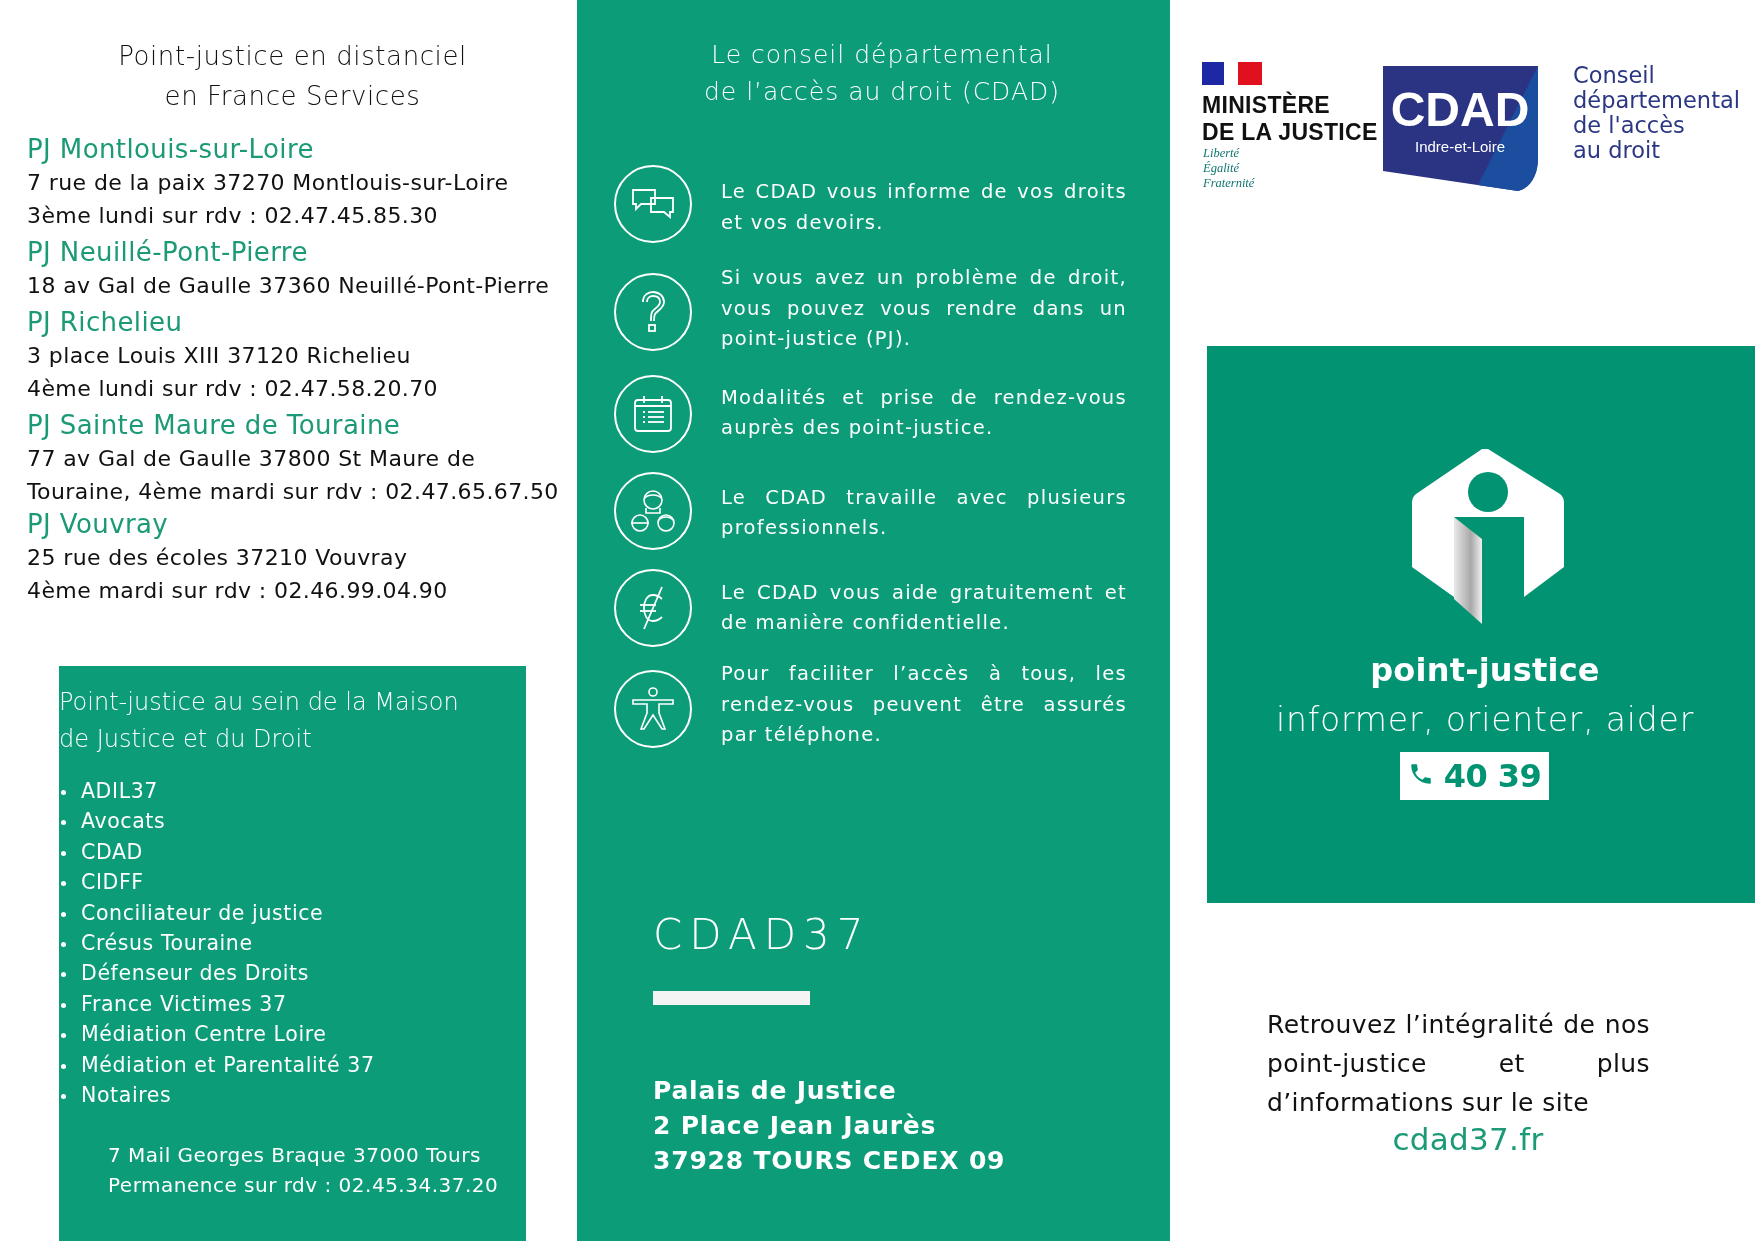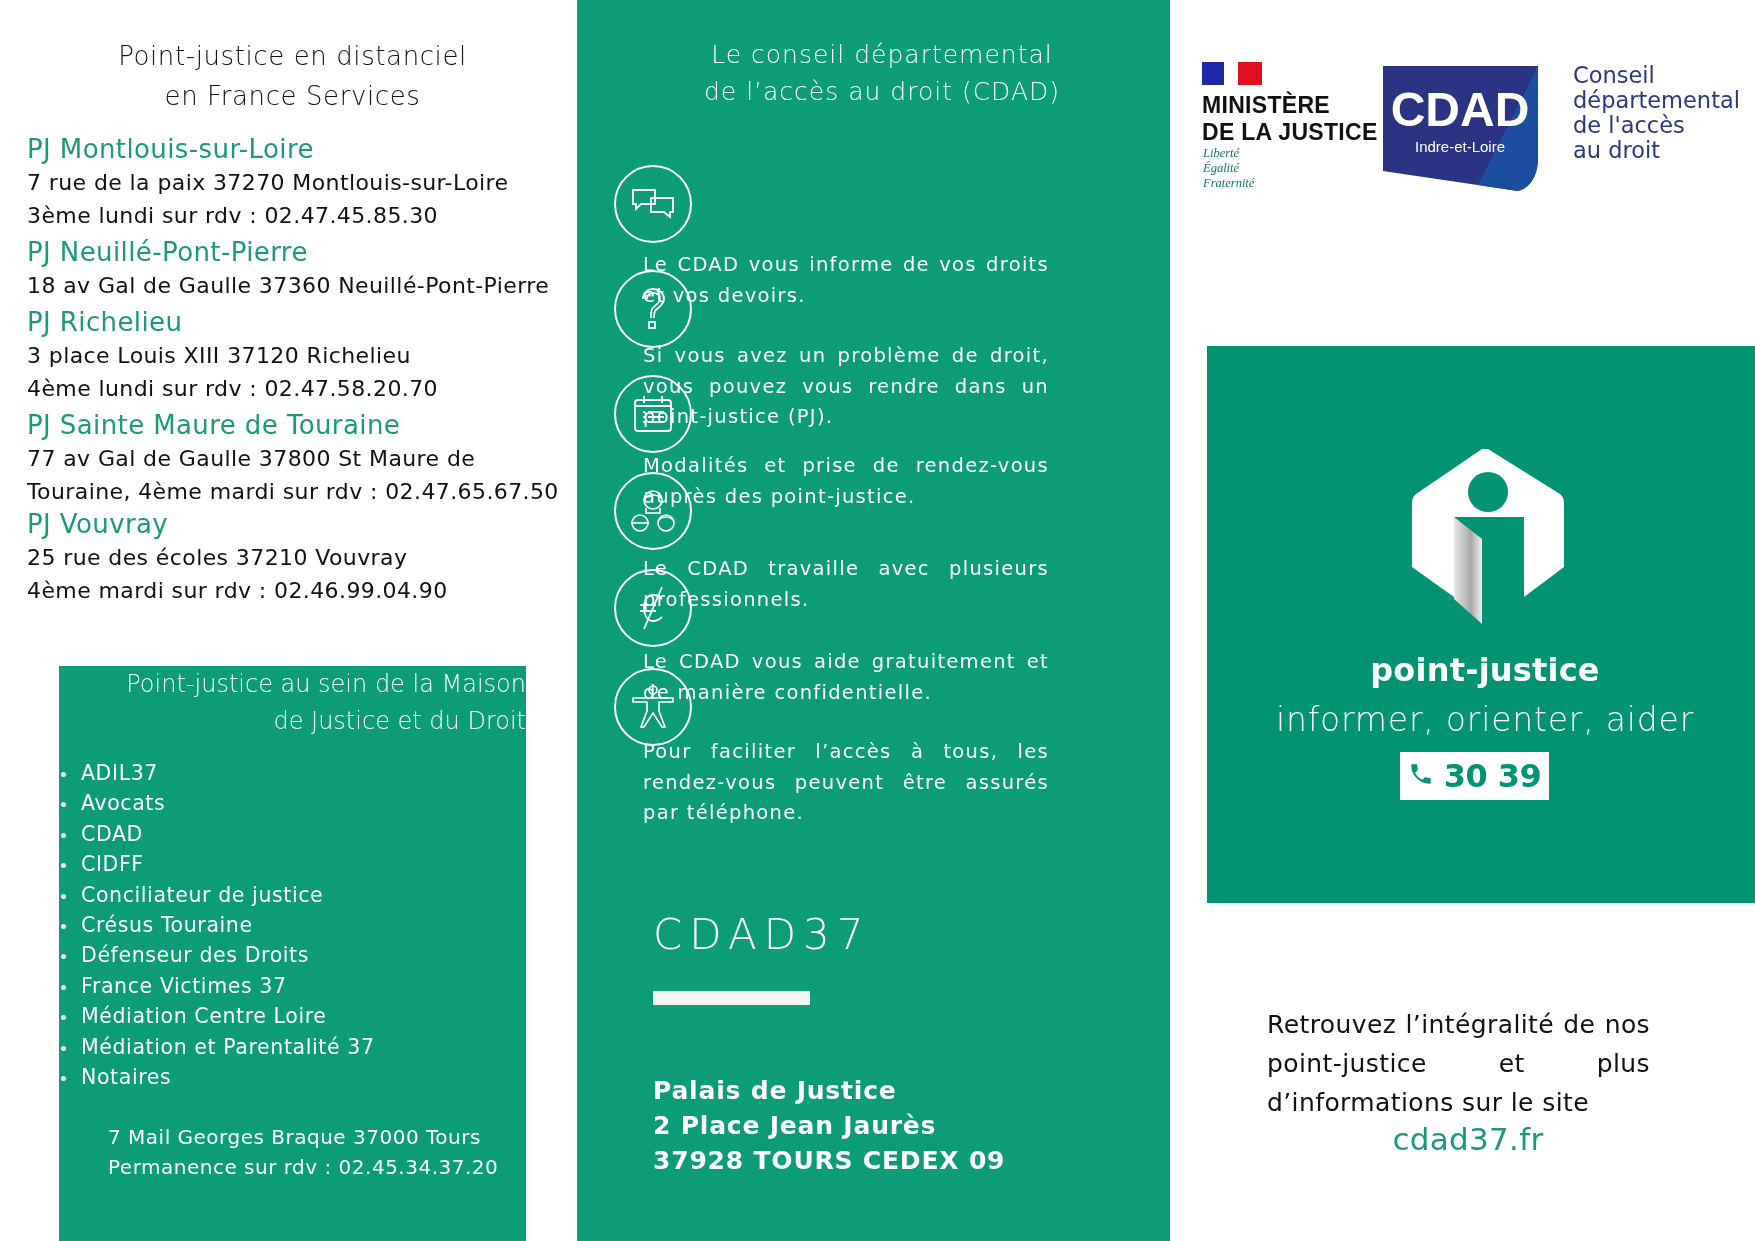--- a/index.html
+++ b/index.html
@@ -15,35 +15,35 @@
     font-weight: 300;
   }
   .pj-list { left: 27px; top: 133px; width: 545px; }
   .pj-item { margin-bottom: 4px; }
   .pj-name { color: #1c9a77; font-size: 26px; line-height: 33px; letter-spacing: 0.4px; }
   .pj-line { color: #111; font-size: 22px; line-height: 33px; letter-spacing: 0.4px; white-space: nowrap; }
 
   .mjd-box {
     left: 59px; top: 666px; width: 467px; height: 575px; background: #0c9c78; color: #fff;
   }
-  .mjd-title { text-align: right; font-size: 24px; line-height: 37px; font-weight: 300; }
+  .mjd-title { text-align: left; font-size: 24px; line-height: 37px; margin-top: 18px; font-weight: 300; }
   .mjd-list { list-style: none; margin-top: 18px; }
   .mjd-list li { font-size: 20.5px; line-height: 30.4px; letter-spacing: 0.6px; position: relative; padding-left: 22px; }
   .mjd-list li::before {
     content: ""; position: absolute; left: 2px; top: 14px; width: 5px; height: 5px; border-radius: 50%; background: #fff;
   }
   .mjd-addr { margin-top: 30px; padding-left: 49px; font-size: 20px; line-height: 30px; letter-spacing: 0.5px; }
 
   
   .col2 { left: 577px; top: 0; width: 593px; height: 1241px; background: #0c9c78; color: #fff; }
   .col2-title {
     position: absolute; left: 0; width: 590px; top: 36px; text-align: center;
     font-size: 25px; line-height: 37px; letter-spacing: 1px; font-weight: 300; padding-left: 20px;
   }
-  .feature { position: absolute; left: 37px; width: 520px; display: flex; align-items: flex-start; flex-direction: column; }
+  .feature { position: absolute; left: 37px; width: 520px; display: flex; align-items: center; }
   .feature-icon {
     width: 78px; height: 78px; flex: 0 0 78px; border: 2px solid #fff; border-radius: 50%;
     display: flex; align-items: center; justify-content: center;
   }
   .feature-text {
     margin-left: 29px; width: 406px; font-size: 19.5px; line-height: 30.5px; letter-spacing: 1.3px;
     text-align: justify; text-align-last: left;
   }
   .cdad37-title { position: absolute; left: 76px; top: 910px; font-size: 42px; letter-spacing: 7px; font-weight: 300; }
   .cdad37-bar { position: absolute; left: 76px; top: 991px; width: 157px; height: 14px; background: #f4f4f4; }
@@ -273,18 +273,18 @@
     </svg>
   </div>
   <div class="pj-brand">point-justice</div>
   <div class="pj-tagline">informer, orienter, aider</div>
   <div class="pj-phone">
     <span>
       <svg width="26" height="26" viewBox="0 0 24 24">
         <path d="M6.6 10.8 C8 13.6 10.4 16 13.2 17.4 L15.4 15.2 C15.7 14.9 16.1 14.8 16.4 15 C17.5 15.4 18.7 15.6 20 15.6 C20.6 15.6 21 16 21 16.6 V20 C21 20.6 20.6 21 20 21 C10.6 21 3 13.4 3 4 C3 3.4 3.4 3 4 3 H7.5 C8.1 3 8.5 3.4 8.5 4 C8.5 5.3 8.7 6.5 9.1 7.6 C9.2 7.9 9.1 8.3 8.9 8.6 Z" fill="#029373"></path>
       </svg>
     </span>
-    <span class="pj-phone-num">30 39</span>
+    <span class="pj-phone-num">40 39</span>
   </div>
 </div>
 
 <div class="abs retrouvez">Retrouvez l’intégralité de nos point-justice et plus d’informations sur le site</div>
 <div class="abs site">cdad37.fr</div>
 
 </body></html>

